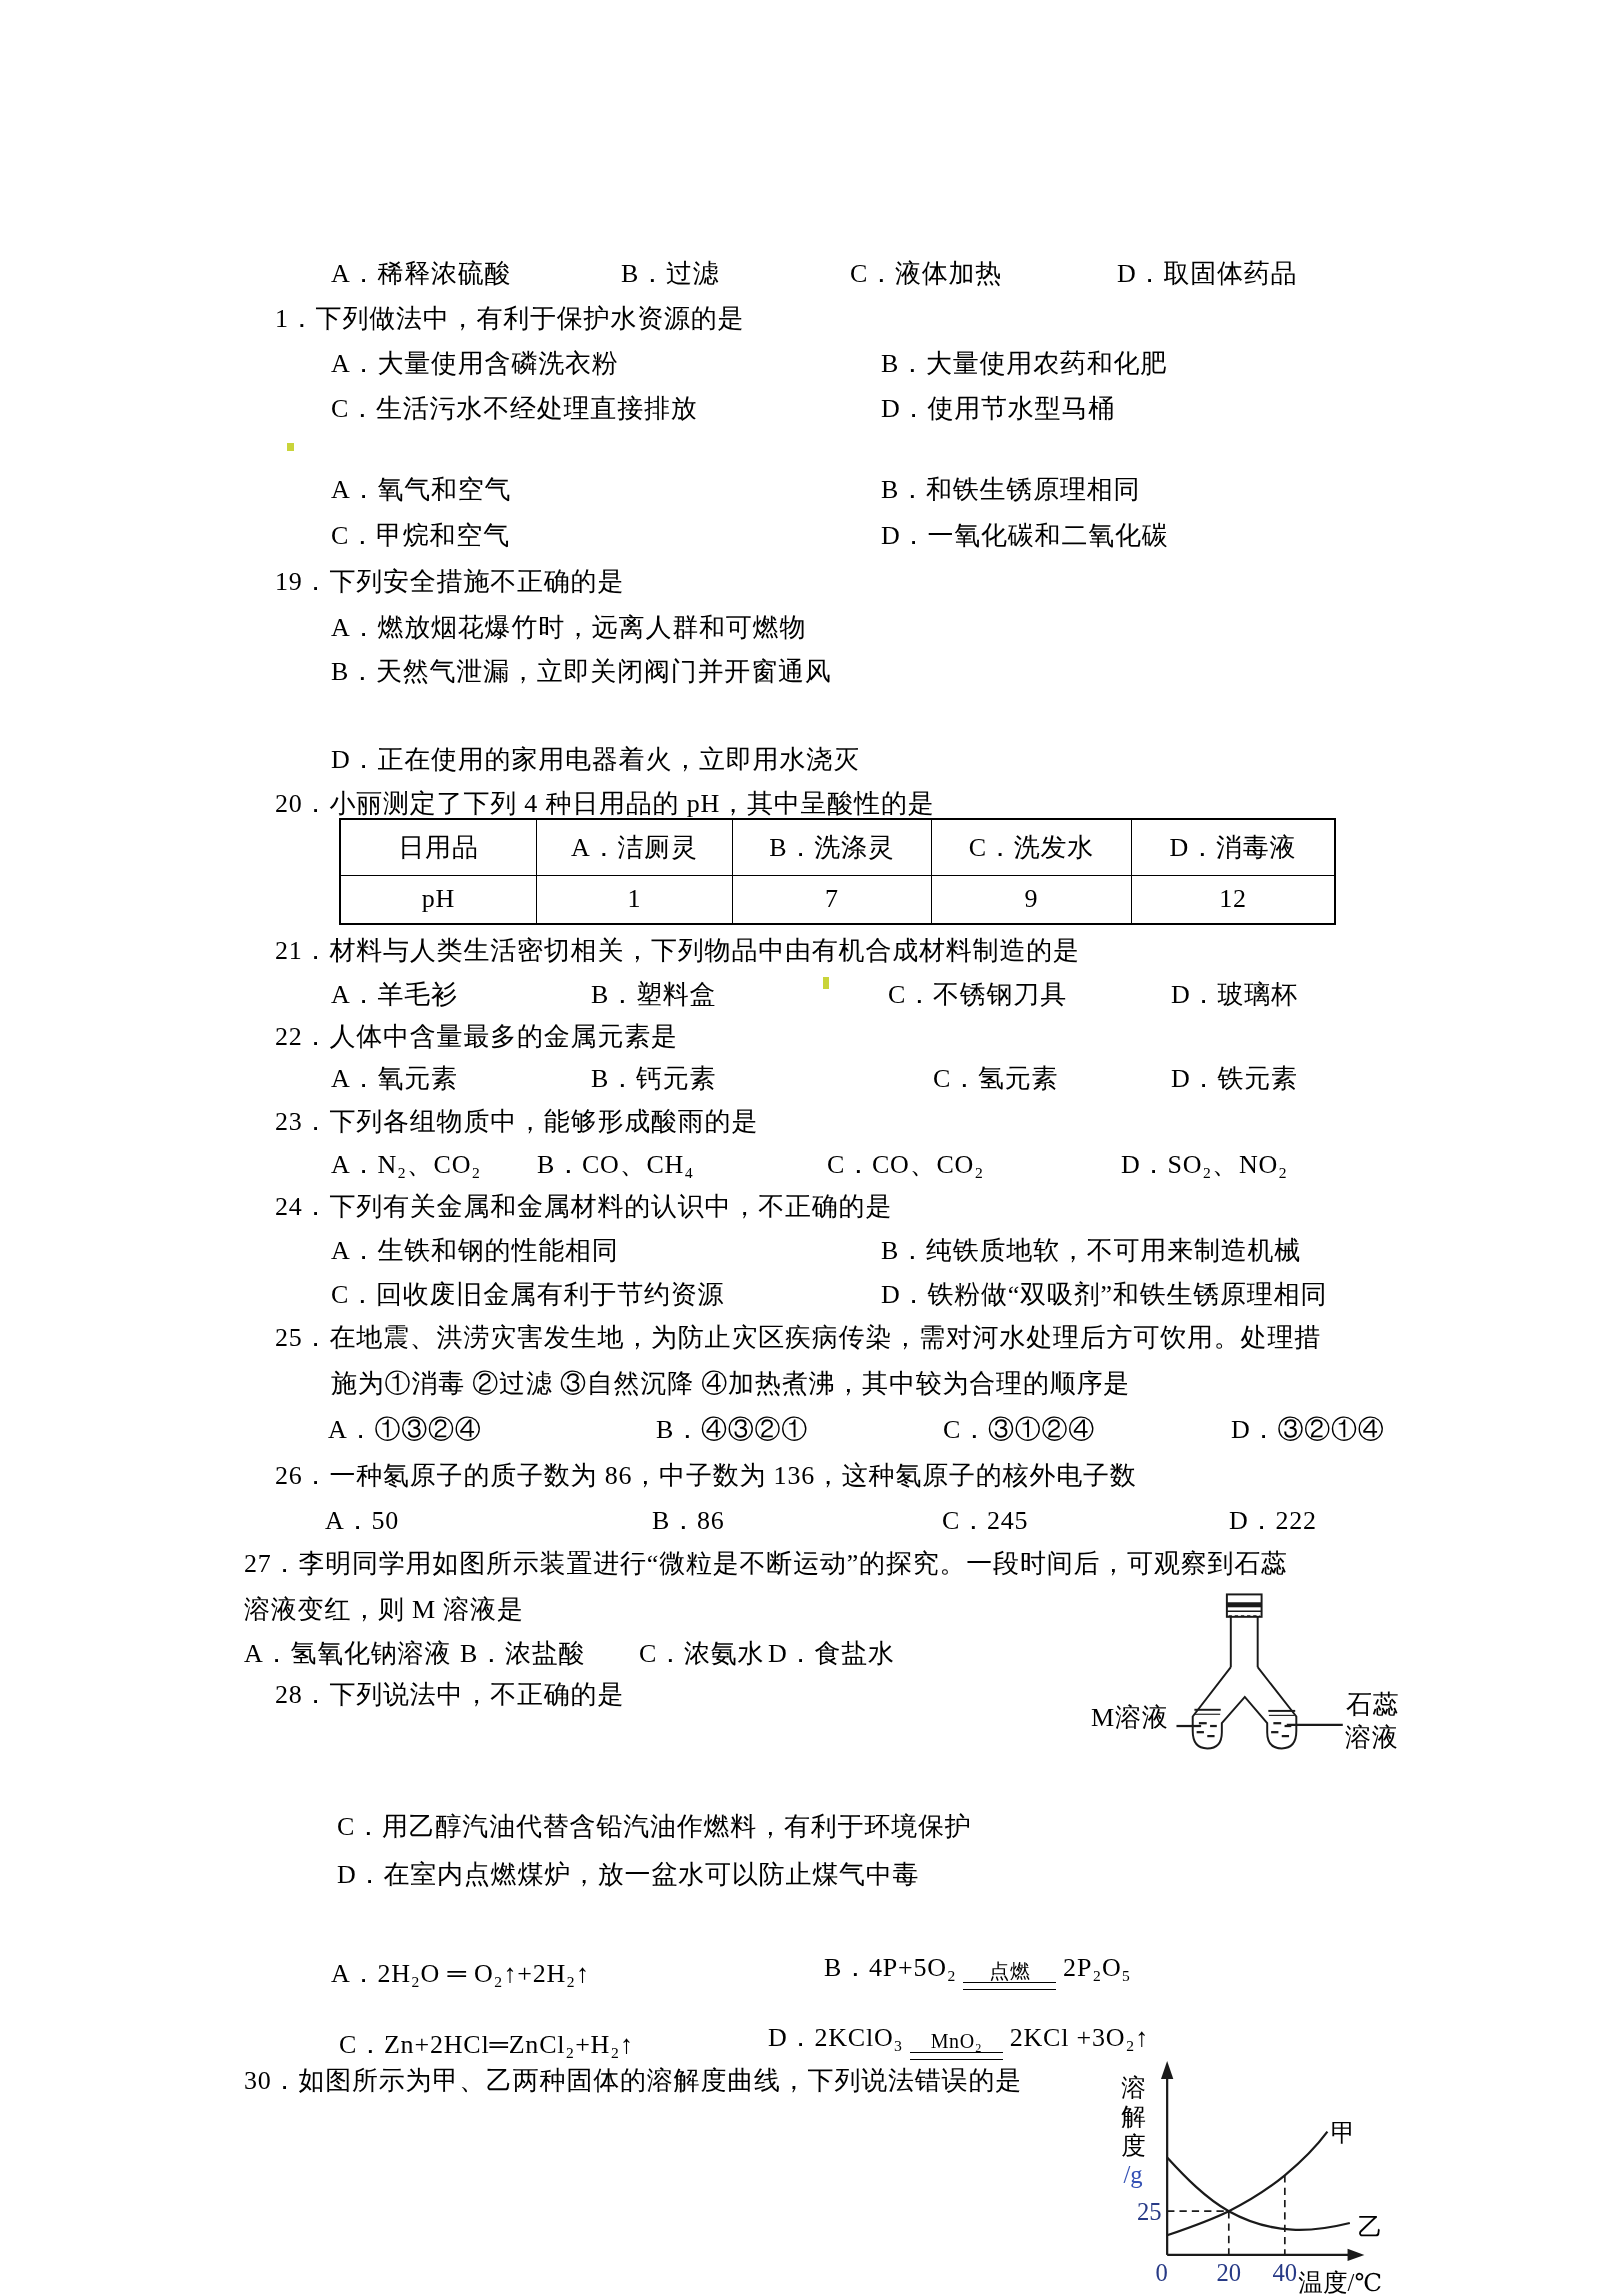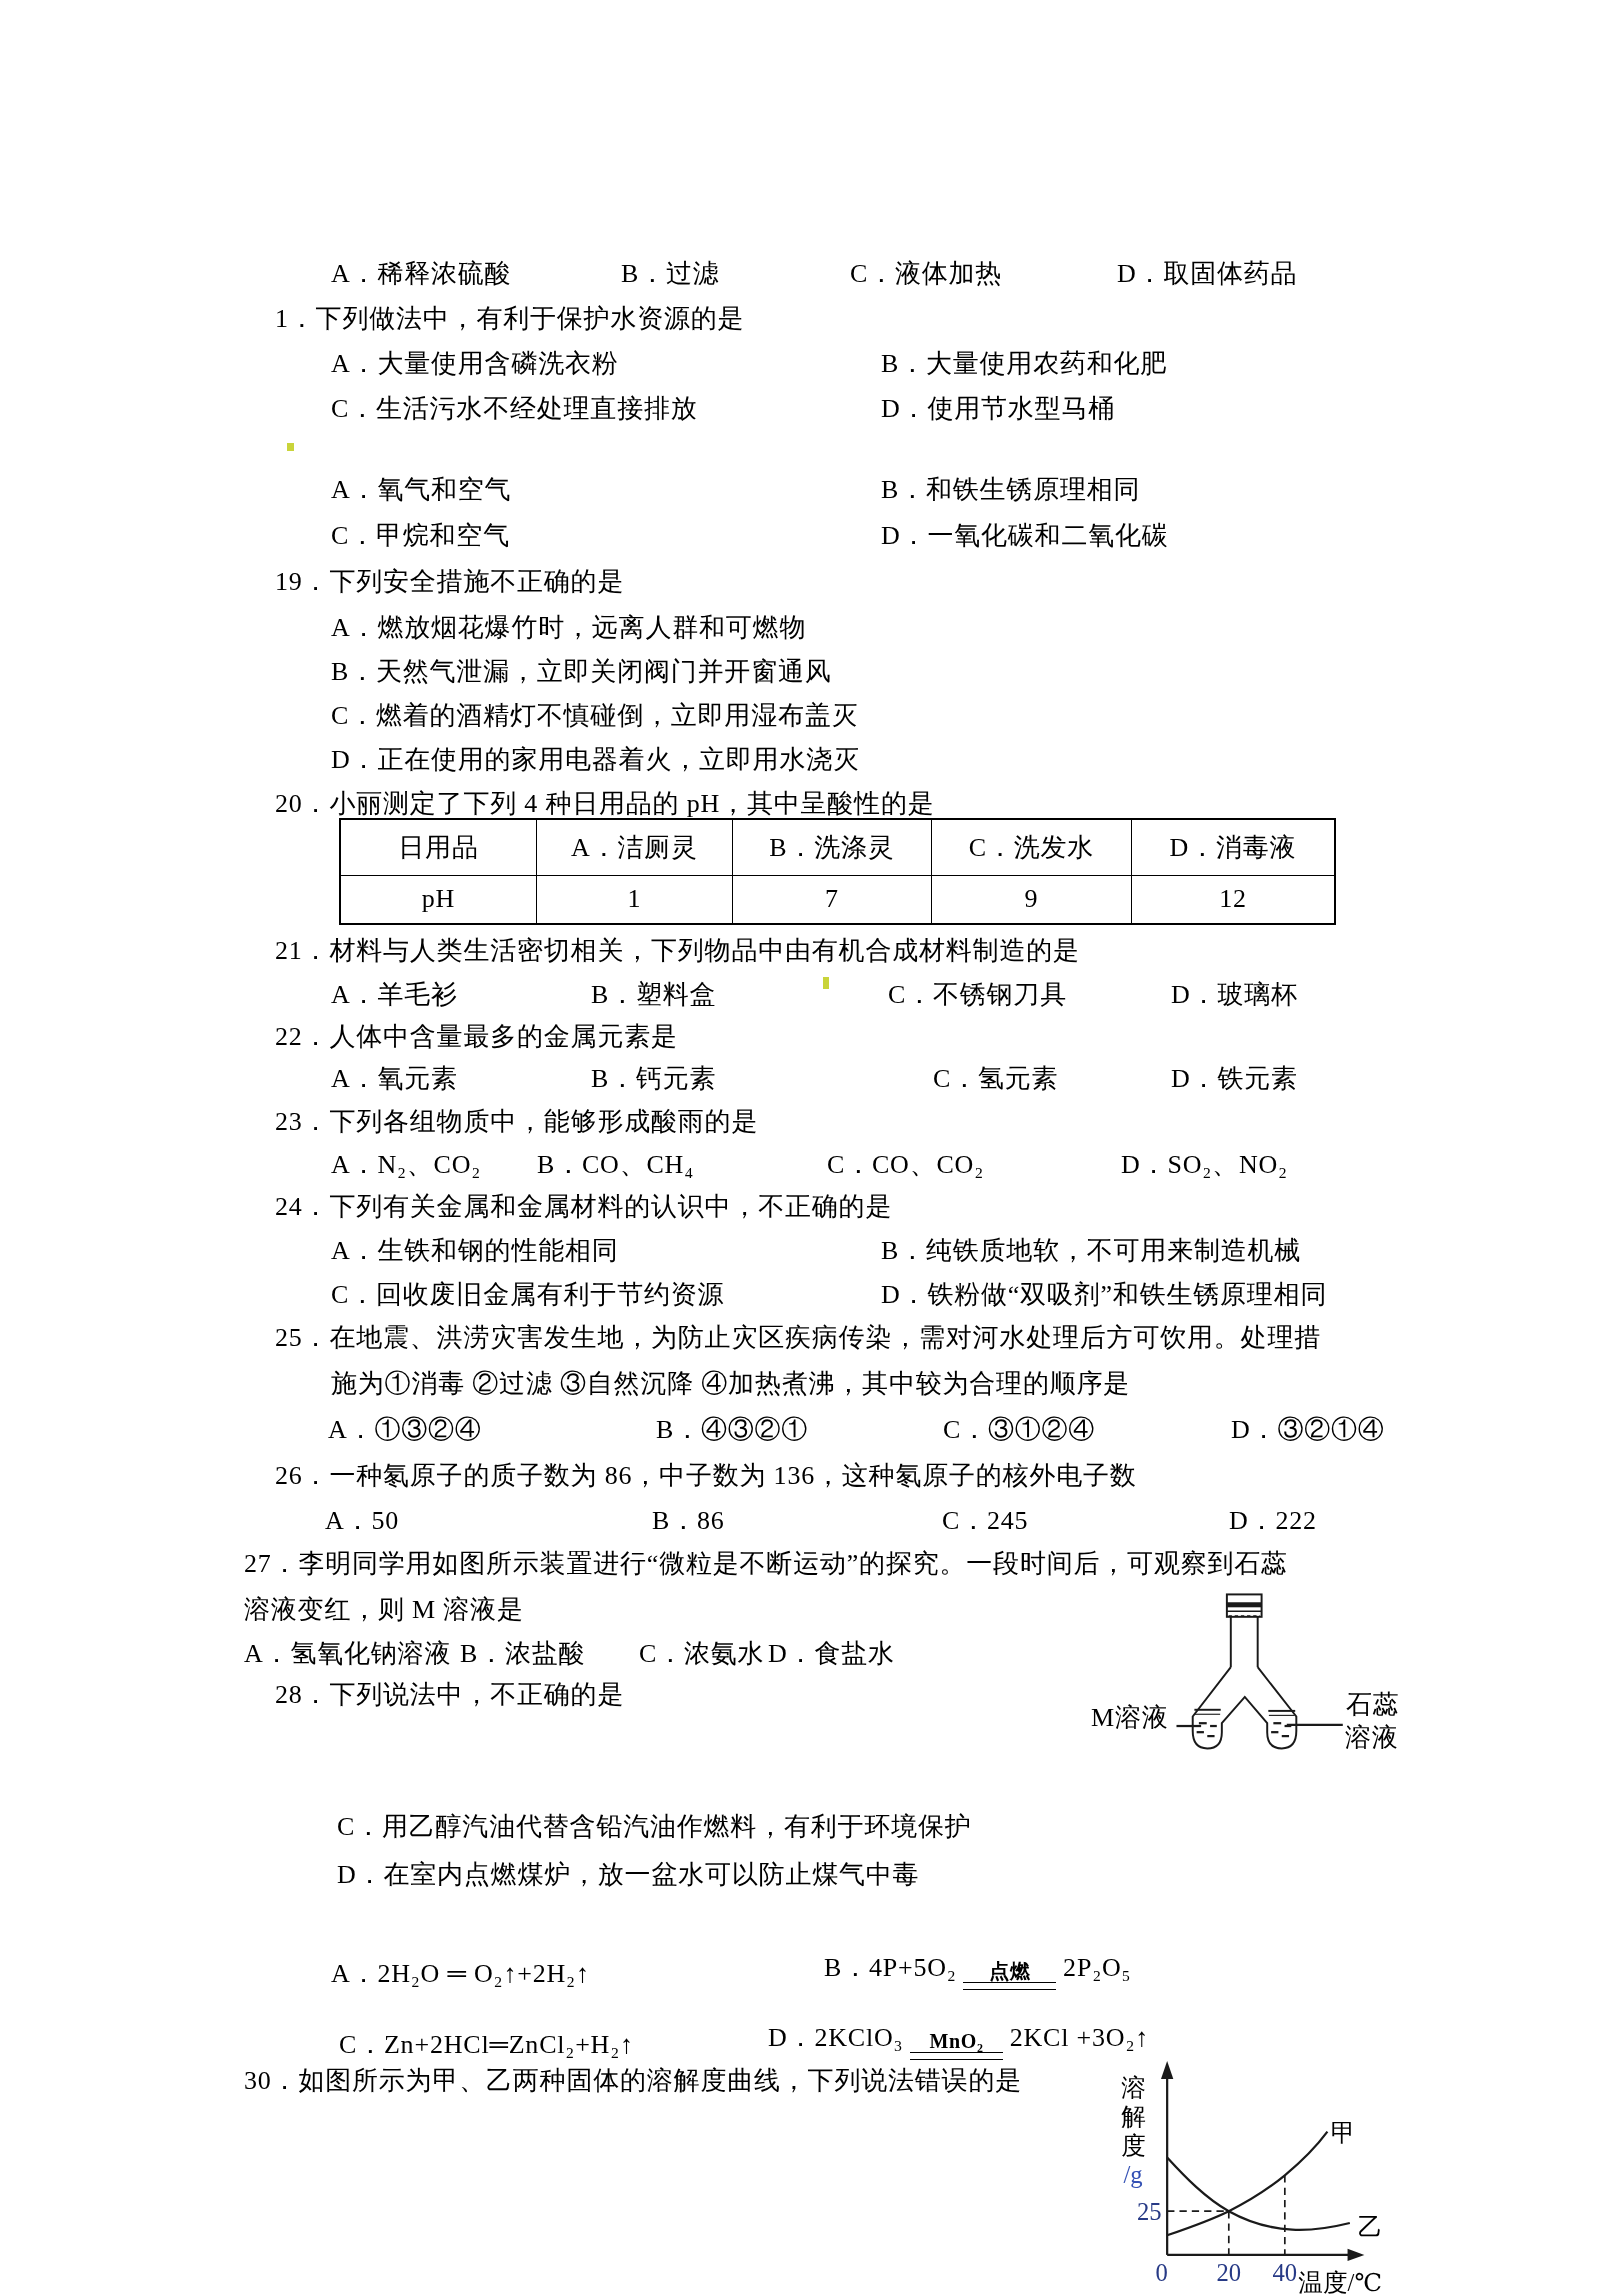--- a/index.html
+++ b/index.html
@@ -4,21 +4,21 @@
 <style>
   html,body { margin:0; padding:0; background:#888; }
   #page {
     position:relative; width:1624px; height:2295px; background:#ffffff;
     overflow:hidden; font-family:"Liberation Serif","DejaVu Serif",serif; color:#000;
   }
   .t {
     position:absolute; white-space:nowrap;
     font-size:26px; line-height:31px; letter-spacing:0.8px; color:#000;
   }
-  .cond { display:inline-flex; flex-direction:column; align-items:center; vertical-align:-2.2px; margin:0 6.7px;font-weight:bold; }
+  .cond { display:inline-flex; flex-direction:column; align-items:center; vertical-align:-2.2px; margin:0 6.7px; }
   .cond .ct { font-size:20px; line-height:21px; letter-spacing:0.6px; }
   .cond .cl { width:100%; min-width:93px; height:5.6px; border-top:1.7px solid #000; border-bottom:1.7px solid #000; }
   table.ph {
     position:absolute; left:339px; top:818px; width:988px; height:107px;
     border-collapse:collapse; table-layout:fixed; border:2.2px solid #000;
   }
   table.ph td {
     border:1.7px solid #000; text-align:center; vertical-align:middle;
     font-size:26px; letter-spacing:0.8px; padding:0;
   }
@@ -46,21 +46,20 @@
 
   <div class="artifact" style="left:287px;top:443px;width:6.7px;height:7.9px"></div>
   <div class="t" style="left:331px;top:474px">A．氧气和空气</div>
   <div class="t" style="left:881px;top:474px">B．和铁生锈原理相同</div>
   <div class="t" style="left:331px;top:520px">C．甲烷和空气</div>
   <div class="t" style="left:881px;top:520px">D．一氧化碳和二氧化碳</div>
 
   <div class="t" style="left:275px;top:566px">19．下列安全措施不正确的是</div>
   <div class="t" style="left:331px;top:612px">A．燃放烟花爆竹时，远离人群和可燃物</div>
   <div class="t" style="left:331px;top:656px">B．天然气泄漏，立即关闭阀门并开窗通风</div>
-  <div class="t" style="left:331px;top:700px">C．燃着的酒精灯不慎碰倒，立即用湿布盖灭</div>
   <div class="t" style="left:331px;top:744px">D．正在使用的家用电器着火，立即用水浇灭</div>
 
   <div class="t" style="left:275px;top:788px">20．小丽测定了下列 4 种日用品的 pH，其中呈酸性的是</div>
   <table class="ph">
     <tbody>
         <tr>
       <td style="width:195px">日用品</td>
       <td style="width:195px">A．洁厕灵</td>
       <td style="width:198px">B．洗涤灵</td>
       <td style="width:199px">C．洗发水</td>

